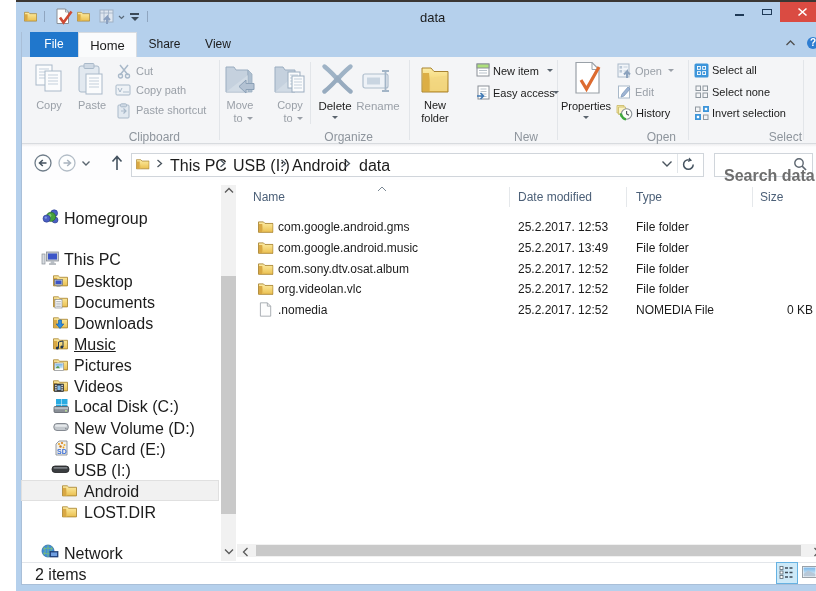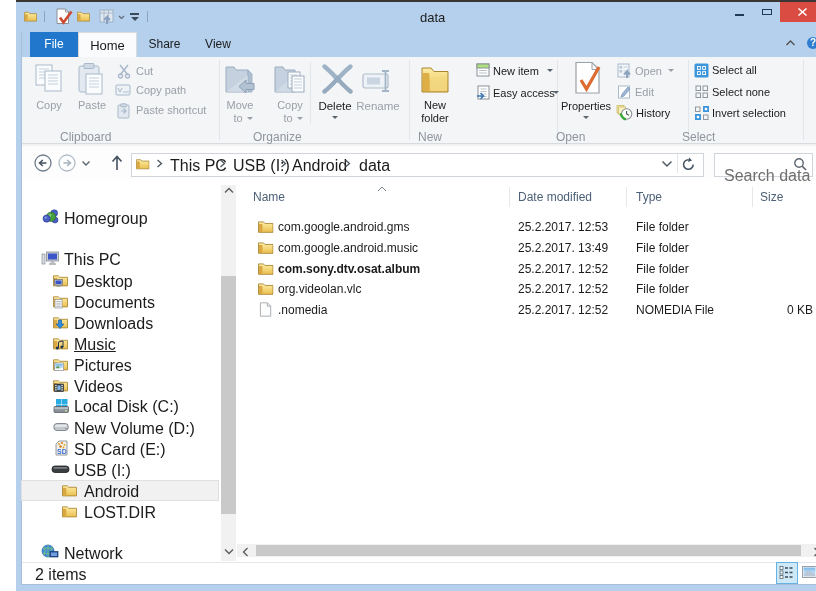--- a/index.html
+++ b/index.html
@@ -11,21 +11,21 @@
   #topstrip{left:0;top:0;width:816px;height:2px;background:#3a3633;}
   
   #titlebar{left:0;top:2px;width:816px;height:30px;background:#b5d0ec;}
   #tabrow{left:0;top:32px;width:816px;height:25px;background:#b5d0ec;}
   #leftborder{left:0;top:32px;width:6px;height:552px;background:#b5d0ec;}
   #rightborder{left:808px;top:32px;width:8px;height:552px;background:#b5d0ec;}
   #bottomborder{left:0;top:584px;width:816px;height:7px;background:#b5d0ec;}
   
   #ribbon{left:6px;top:57px;width:802px;height:86px;background:#f4f5f7;border-bottom:1px solid #d8dbdf;}
   .gsep{position:absolute;top:3px;width:1px;height:137px;background:#e2e5e9;}
-  .glabel{position:absolute;top:74px;width:120px;text-align:left;font-size:12px;color:#8e959d;}
+  .glabel{position:absolute;top:74px;width:120px;text-align:right;font-size:12px;color:#8e959d;}
   .rtxt{position:absolute;font-size:11px;color:#1b1b1b;white-space:nowrap;}
   .rtxt.dis{color:#9aa0a8;}
   
   #addr{left:6px;top:144px;width:802px;height:36px;background:linear-gradient(#ededef,#fdfdfe 3px,#fdfdfe);}
   .box{position:absolute;background:#fff;border:1px solid #d0d5db;}
   
   #content{left:6px;top:180px;width:802px;height:382px;background:#fff;}
   
   #status{left:6px;top:562px;width:802px;height:22px;background:#fff;border-top:1px solid #e3e6ea;}
   .hdr{position:absolute;font-size:12px;color:#4c6078;white-space:nowrap;}
@@ -318,21 +318,21 @@
   <svg class="abs" style="left:645px;top:160px;" width="12" height="8">
       <path d="M1.5 1.5 L6 6 L10.5 1.5" stroke="#4a545e" stroke-width="1.4" fill="none"></path>
     </svg>
   <div class="abs" style="left:661px;top:154px;width:1px;height:19px;background:#e2e6ea;"></div>
   <svg class="abs" style="left:665px;top:157px;" width="15" height="15">
     <path d="M12.2 7.5 A4.8 4.8 0 1 1 7.5 2.7" fill="none" stroke="#44525f" stroke-width="1.5"></path>
     <path d="M7.5 0.4 L7.5 5 L11.2 2.7 Z" fill="#44525f" transform="rotate(14 7.5 2.7)"></path>
   </svg>
 
   <div class="abs box" style="left:698px;top:153px;width:97px;height:22px;"></div>
-  <div class="txt" style="left:708px;top:167px;color:#6e6e6e;">Search data</div>
+  <div class="txt" style="left:708px;top:167px;color:#6e6e6e;font-weight:bold;">Search data</div>
   <svg class="abs" style="left:777px;top:157px;" width="14" height="14">
     <circle cx="6" cy="6" r="4.2" fill="none" stroke="#5d6670" stroke-width="1.4"></circle>
     <path d="M9 9 L13 13" stroke="#5d6670" stroke-width="1.7"></path>
   </svg>
 
   <svg class="abs" style="left:26px;top:209px;" width="17" height="15">
     <circle cx="12.2" cy="4.2" r="3.4" fill="#4a5fc4" stroke="#2a3a8a" stroke-width="0.6"></circle>
     <circle cx="13" cy="11" r="3" fill="#4a5fc4" stroke="#2a3a8a" stroke-width="0.6"></circle>
     <circle cx="9" cy="7.8" r="4.6" fill="#47a03c" stroke="#2a6a2a" stroke-width="0.7"></circle>
     <circle cx="7.8" cy="6.4" r="1.6" fill="#8fd07f" opacity="0.8"></circle>
@@ -483,21 +483,21 @@
   <div class="row-name" style="left:620px;top:220px;">File folder</div>
   <svg class="abs" style="left:242px;top:240px;" width="16" height="15">
       <use href="#folder" width="15.5" height="14.5"></use>
     </svg>
   <div class="row-name" style="left:262px;top:241px;">com.google.android.music</div>
   <div class="row-name" style="left:502px;top:241px;">25.2.2017. 13:49</div>
   <div class="row-name" style="left:620px;top:241px;">File folder</div>
   <svg class="abs" style="left:242px;top:261px;" width="16" height="15">
       <use href="#folder" width="15.5" height="14.5"></use>
     </svg>
-  <div class="row-name" style="left:262px;top:262px;font-weight:bold;">com.sony.dtv.osat.album</div>
+  <div class="row-name" style="left:262px;top:262px;">com.sony.dtv.osat.album</div>
   <div class="row-name" style="left:502px;top:262px;">25.2.2017. 12:52</div>
   <div class="row-name" style="left:620px;top:262px;">File folder</div>
   <svg class="abs" style="left:242px;top:281px;" width="16" height="15">
       <use href="#folder" width="15.5" height="14.5"></use>
     </svg>
   <div class="row-name" style="left:262px;top:282px;">org.videolan.vlc</div>
   <div class="row-name" style="left:502px;top:282px;">25.2.2017. 12:52</div>
   <div class="row-name" style="left:620px;top:282px;">File folder</div>
   <svg class="abs" style="left:243px;top:302px;" width="14" height="16">
       <use href="#page" width="13" height="15"></use>

